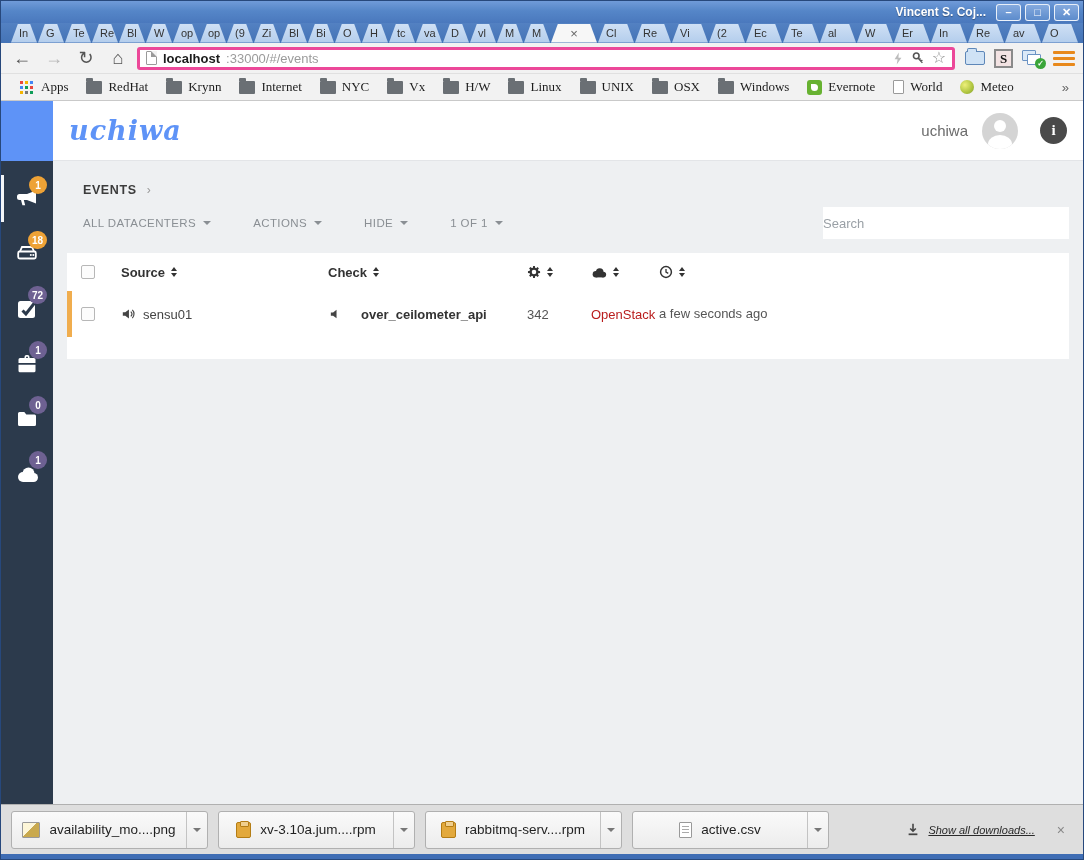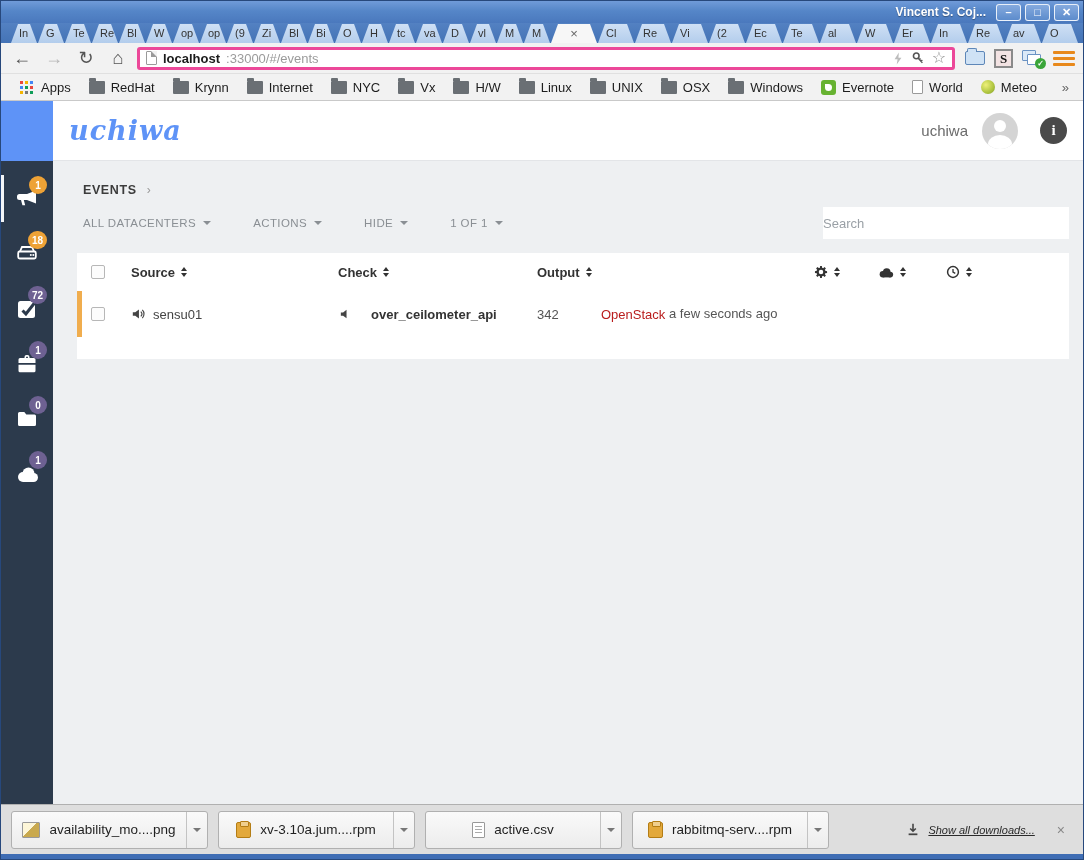--- a/index.html
+++ b/index.html
@@ -26,21 +26,21 @@
   .win-btn{
     width:25px; height:17px; border-radius:3px;
     background:linear-gradient(180deg,#85aade,#5d8ccc);
     border:1px solid rgba(255,255,255,.85);
     color:#fff; font-size:11px; font-weight:bold; line-height:14px;
     text-align:center; cursor:default;
   }
 
   
   .tabstrip{
-    height:20px; flex:none; display:flex; align-items:flex-end;
+    height:20px; flex:none; display:flex; align-items:center;
     background:linear-gradient(180deg,#5381c2,#4473b6);
     padding:0 2px 0 10px; overflow:hidden;
   }
   .tabs-group{ display:flex; align-items:flex-end; gap:1px; }
   .tab{
     height:19px; flex:none;
     background:linear-gradient(180deg,#cfe0f5,#b3cdec);
     clip-path:polygon(7px 0, calc(100% - 7px) 0, 100% 100%, 0 100%);
     color:#333; font-size:11px; line-height:19px;
     padding-left:8px; overflow:hidden; white-space:nowrap;
@@ -82,21 +82,21 @@
   .ext-win .chk{ position:absolute; right:-2px; bottom:-2px; width:11px; height:11px; border-radius:50%; background:#3aa539; color:#fff; font-size:8px; line-height:11px; text-align:center; font-weight:bold; }
   .menu-btn{ width:22px; display:flex; flex-direction:column; gap:3px; padding:2px 0; }
   .menu-btn i{ height:3px; background:#e8891c; border-radius:1px; }
 
   
   .bookmarksbar{
     height:27px; flex:none; display:flex; align-items:center;
     background:#f2f2f2; border-bottom:1px solid #c9c9c9; padding:0 10px; gap:2px;
   }
   .bm-list{ display:flex; align-items:center; gap:2px; flex:1; overflow:hidden; }
-  .bookmark{ display:flex; align-items:center; gap:6px; padding:3px 8px; border-radius:3px; white-space:nowrap; }
+  .bookmark{ display:flex; align-items:center; gap:6px; padding:3px 8px; border-radius:3px; white-space:nowrap;font-family:Liberation Serif, serif; }
   .bm-label{ font-size:13px; color:#1d1d1d; }
   .bm-icon{ width:16px; height:13px; position:relative; flex:none; }
   .icon-folder{ background:#6a6f74; border-radius:1px; }
   .icon-folder::before{ content:""; position:absolute; top:-3px; left:0; width:7px; height:3px; background:#6a6f74; border-radius:1px 1px 0 0; }
   .icon-apps{ background:none; }
   .icon-apps::before{ content:""; position:absolute; left:1px; top:0px; width:3px; height:3px;
     background:#e8453c;
     box-shadow:5px 0 #f4b400,10px 0 #4285f4,0 5px #4285f4,5px 5px #0f9d58,10px 5px #e8453c,0 10px #f4b400,5px 10px #7a7a7a,10px 10px #0f9d58; }
   .icon-evernote{ width:15px; height:15px; background:#67b231; border-radius:3px; }
   .icon-evernote::before{ content:""; position:absolute; left:4px; top:4px; width:7px; height:7px; background:#fff; border-radius:0 4px 4px 4px; }
@@ -150,21 +150,21 @@
   .filter-row{ display:flex; align-items:center; padding:10px 14px 0 30px; }
   .filters{ display:flex; align-items:center; gap:42px; }
   .filter{ font-size:11.5px; color:#8a8f94; letter-spacing:.4px; display:flex; align-items:center; gap:7px; }
   .caret{ width:0; height:0; border-left:4px solid transparent; border-right:4px solid transparent; border-top:4px solid #8a8f94; display:inline-block; }
   .search-input{
     margin-left:auto; width:246px; height:32px; border:none; background:#fff;
     padding:0 0; font-size:13px; color:#333; outline:none; font-family:"Liberation Sans",sans-serif;
   }
   .search-input::placeholder{ color:#9aa0a6; }
 
-  .card{ background:#fff; margin:14px 14px 0 24px; padding-bottom:22px; }
+  .card{ background:#fff; margin:14px 14px 0 14px; padding-bottom:22px; }
   .thead, .trow{ display:flex; align-items:center; }
   .thead{ height:38px; padding-left:14px; }
   .trow{ min-height:46px; border-left:5px solid #f0ad4e; padding-left:9px; }
   .col-cb{ width:40px; flex:none; display:flex; align-items:center; }
   .col-source{ width:207px; flex:none; display:flex; align-items:center; gap:7px; }
   .col-check{ width:199px; flex:none; display:flex; align-items:center; gap:20px; }
   .col-output{ width:277px; flex:none; overflow:hidden; white-space:nowrap; }
   .col-occ{ width:64px; flex:none; display:flex; align-items:center; }
   .col-dc{ width:68px; flex:none; display:flex; align-items:center; }
   .col-time{ flex:1; min-width:0; padding-right:10px; }
@@ -482,27 +482,20 @@
               </span>
             <span class="col-source th">
               <span>Source</span>
               <span class="sort">
                   <i class="up"></i>
                   <i class="down"></i>
                 </span>
             </span>
             <span class="col-check th">
               <span>Check</span>
-              <span class="sort">
-                  <i class="up"></i>
-                  <i class="down"></i>
-                </span>
-            </span>
-            <span class="col-output th">
-              <span>Output</span>
               <span class="sort">
                   <i class="up"></i>
                   <i class="down"></i>
                 </span>
             </span>
             <span class="col-occ th">
               <svg width="14" height="14" viewBox="0 0 16 16">
                   <path fill="#333" d="M8 5.4A2.6 2.6 0 118 10.6 2.6 2.6 0 018 5.4zm7 3.6l-.1-2-2-.3a5 5 0 00-.5-1.2l1.2-1.6-1.5-1.5-1.6 1.2a5 5 0 00-1.2-.5L9 1H7l-.3 2a5 5 0 00-1.2.5L3.9 2.4 2.4 3.9l1.2 1.6a5 5 0 00-.5 1.2l-2 .3v2l2 .3a5 5 0 00.5 1.2l-1.2 1.6 1.5 1.5 1.6-1.2a5 5 0 001.2.5l.3 2h2l.3-2a5 5 0 001.2-.5l1.6 1.2 1.5-1.5-1.2-1.6a5 5 0 00.5-1.2z"></path>
                 </svg>
               <span class="sort">
@@ -578,32 +571,32 @@
             <span class="dl-icon icon-package"></span>
             <span class="dl-label">xv-3.10a.jum....rpm</span>
           </span>
           <span class="dl-caret">
             <i class="caret"></i>
           </span>
         </div>
 
         <div class="dl-item">
           <span class="dl-body">
+            <span class="dl-icon icon-package"></span>
+            <span class="dl-label">rabbitmq-serv....rpm</span>
+          </span>
+          <span class="dl-caret">
+            <i class="caret"></i>
+          </span>
+        </div>
+
+        <div class="dl-item">
+          <span class="dl-body">
             <span class="dl-icon icon-doc"></span>
             <span class="dl-label">active.csv</span>
-          </span>
-          <span class="dl-caret">
-            <i class="caret"></i>
-          </span>
-        </div>
-
-        <div class="dl-item">
-          <span class="dl-body">
-            <span class="dl-icon icon-package"></span>
-            <span class="dl-label">rabbitmq-serv....rpm</span>
           </span>
           <span class="dl-caret">
             <i class="caret"></i>
           </span>
         </div>
       </div>
     <div class="dl-right">
       <span class="show-all">
         <svg width="14" height="15" viewBox="0 0 16 16">
             <path d="M8 1.5v8M4.8 6.8L8 10l3.2-3.2" stroke="#444" stroke-width="1.8" fill="none"></path>

